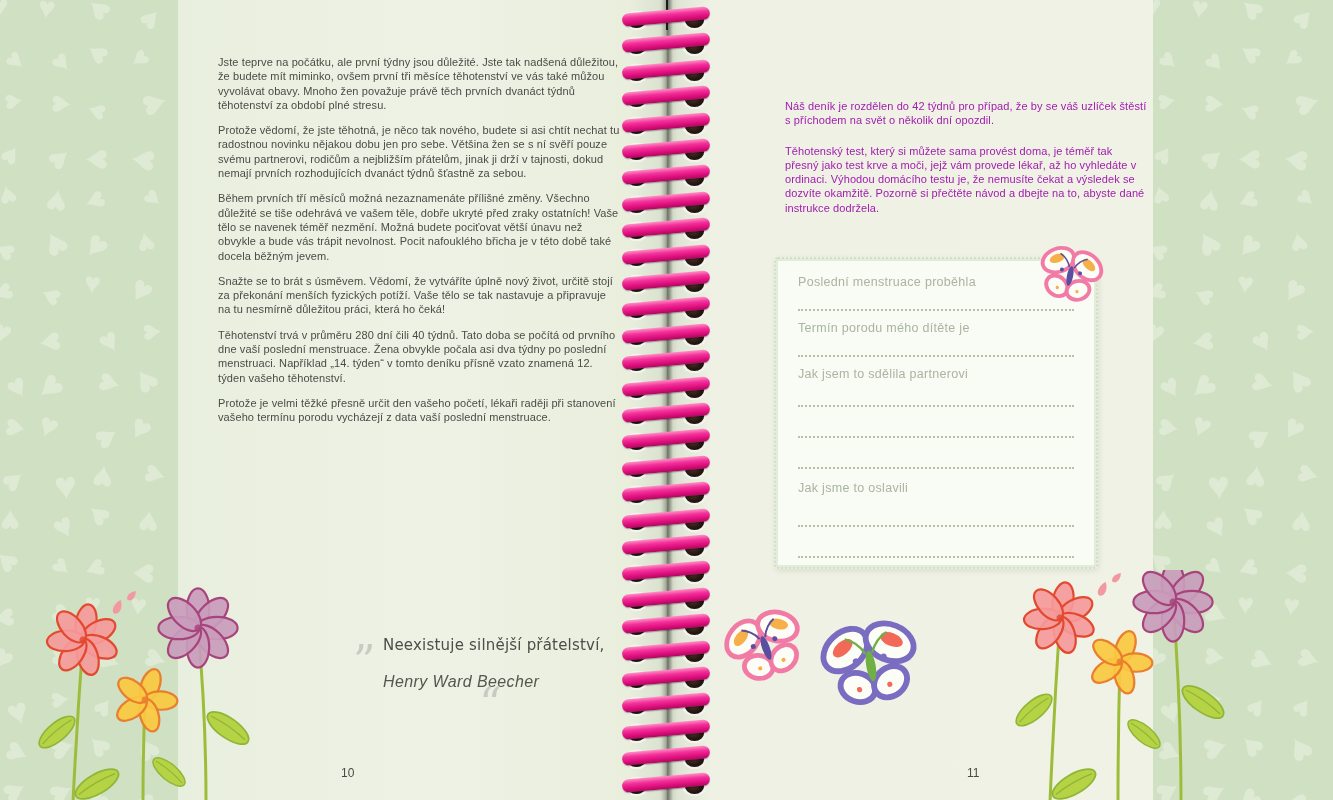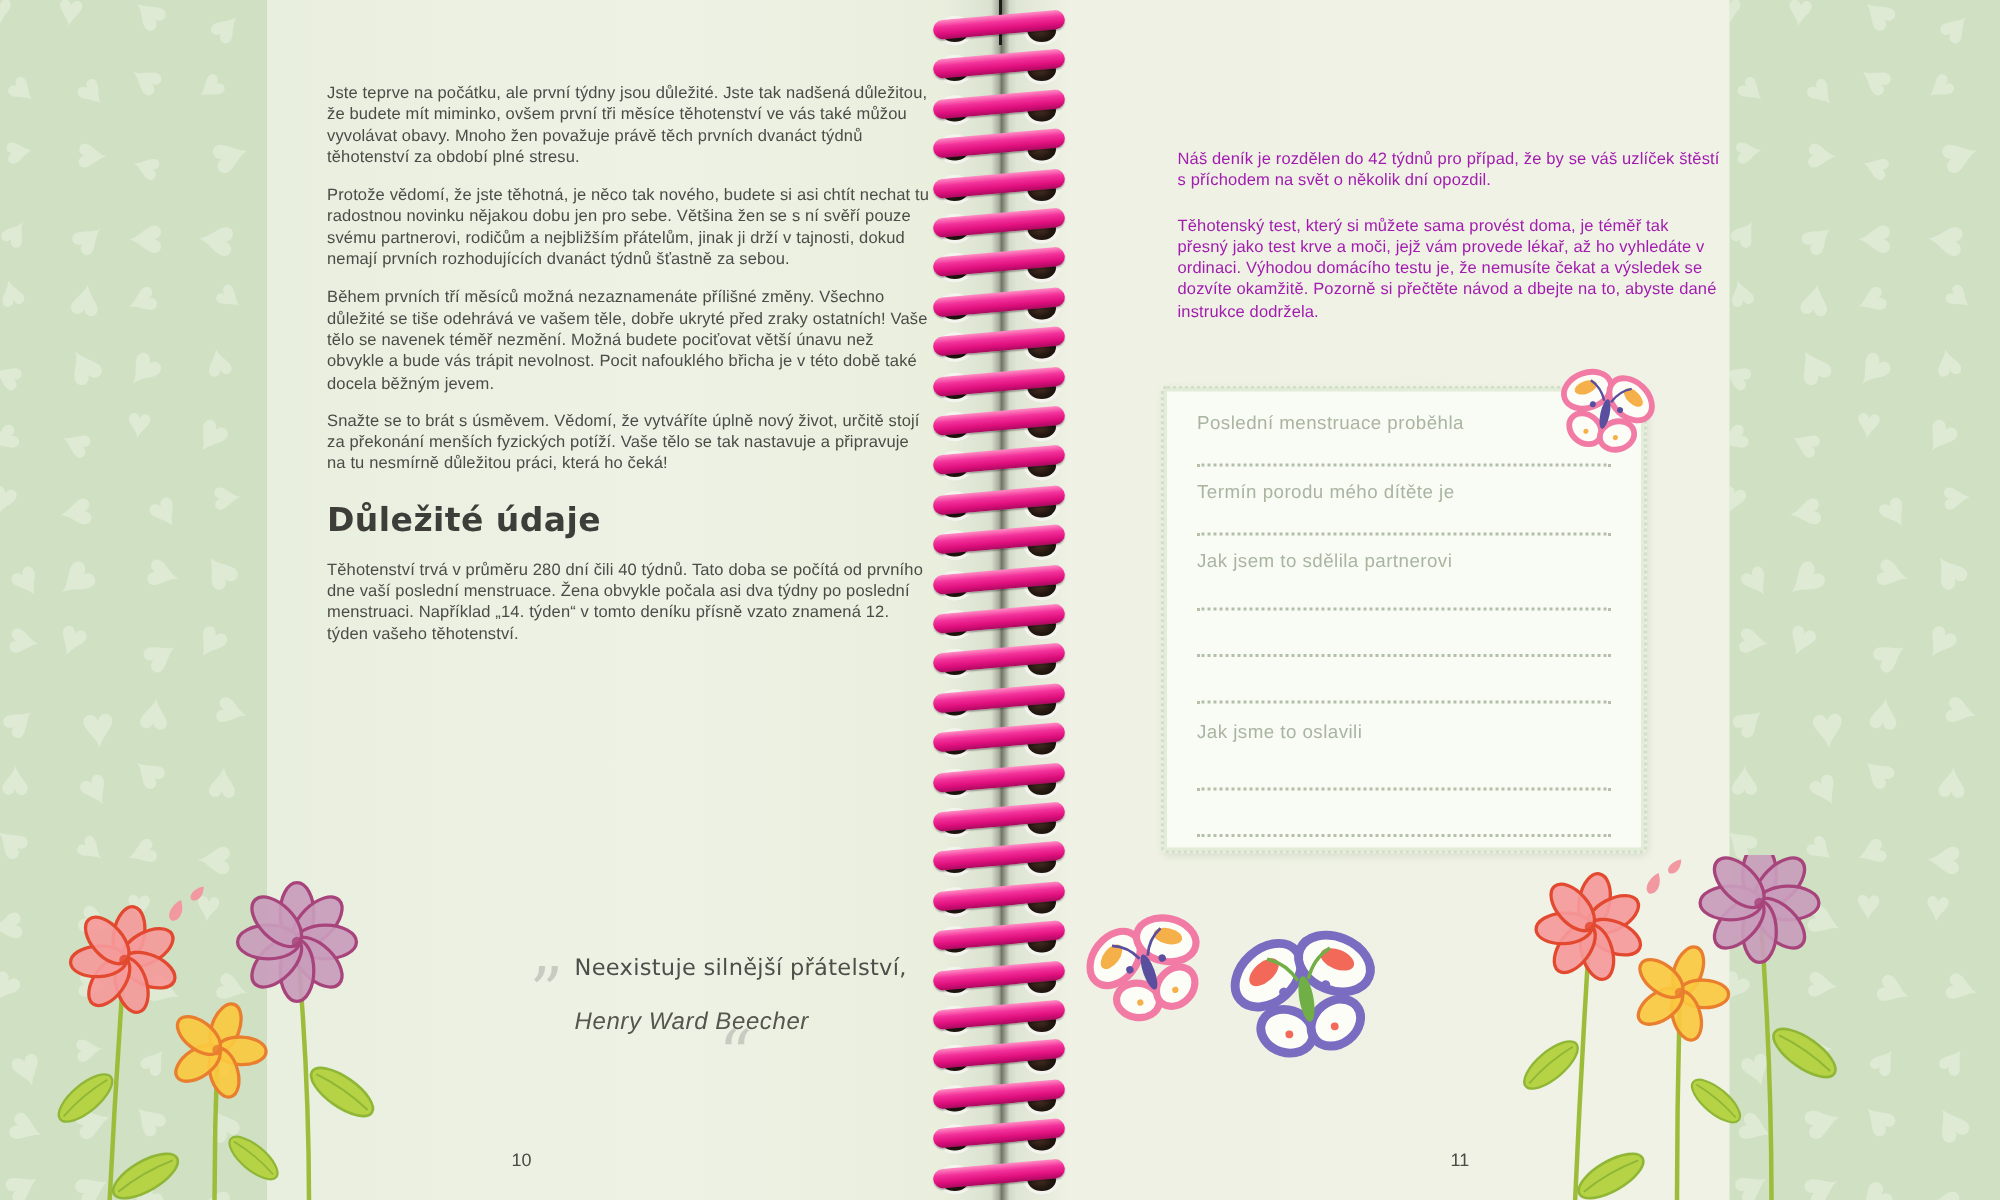--- a/index.html
+++ b/index.html
@@ -234,22 +234,22 @@
   <div class="page page-left"></div>
   <div class="page page-right"></div>
   <div class="crease"></div>
   <div class="spine-top"></div>
 
   <div class="left-content">
     <p>Jste teprve na počátku, ale první týdny jsou důležité. Jste tak nadšená důležitou, že budete mít miminko, ovšem první tři měsíce těhotenství ve vás také můžou vyvolávat obavy. Mnoho žen považuje právě těch prvních dvanáct týdnů těhotenství za období plné stresu.</p>
     <p>Protože vědomí, že jste těhotná, je něco tak nového, budete si asi chtít nechat tu radostnou novinku nějakou dobu jen pro sebe. Většina žen se s ní svěří pouze svému partnerovi, rodičům a nejbližším přátelům, jinak ji drží v tajnosti, dokud nemají prvních rozhodujících dvanáct týdnů šťastně za sebou.</p>
     <p>Během prvních tří měsíců možná nezaznamenáte přílišné změny. Všechno důležité se tiše odehrává ve vašem těle, dobře ukryté před zraky ostatních! Vaše tělo se navenek téměř nezmění. Možná budete pociťovat větší únavu než obvykle a bude vás trápit nevolnost. Pocit nafouklého břicha je v této době také docela běžným jevem.</p>
     <p>Snažte se to brát s úsměvem. Vědomí, že vytváříte úplně nový život, určitě stojí za překonání menších fyzických potíží. Vaše tělo se tak nastavuje a připravuje na tu nesmírně důležitou práci, která ho čeká!</p>
-    <h2>Důležité údaje</h2>
     <p>Těhotenství trvá v průměru 280 dní čili 40 týdnů. Tato doba se počítá od prvního dne vaší poslední menstruace. Žena obvykle počala asi dva týdny po poslední menstruaci. Například „14. týden“ v tomto deníku přísně vzato znamená 12. týden vašeho těhotenství.</p>
+    <p>Protože je velmi těžké přesně určit den vašeho početí, lékaři raději při stanovení vašeho termínu porodu vycházejí z data vaší poslední menstruace.</p>
   </div>
 
   <div class="quote">
     <span class="qmark qopen">”</span>
     <div class="qline">Neexistuje silnější přátelství,</div>
     <span class="qmark qclose">“</span>
     <div class="attrib">Henry Ward Beecher</div>
   </div>
 
   <div class="pnum pnum-left">10</div>

